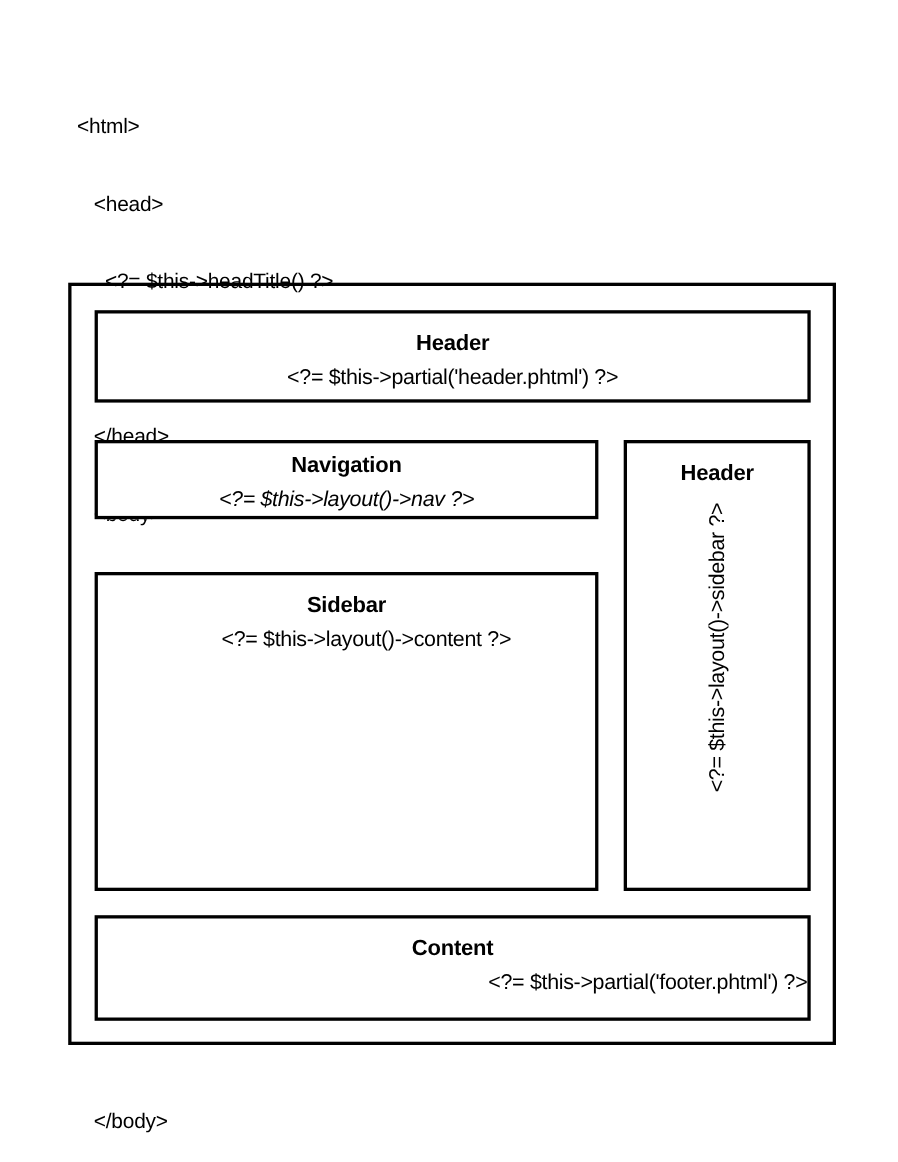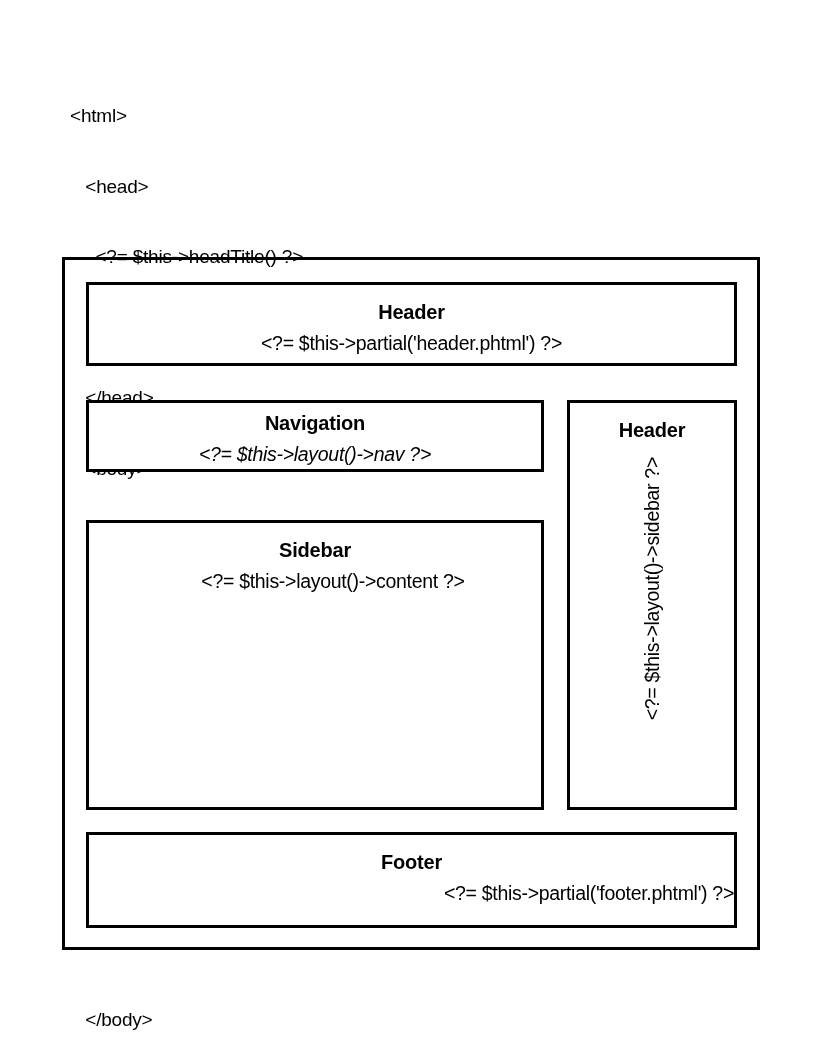--- a/index.html
+++ b/index.html
@@ -168,21 +168,21 @@
   </div>
 
   <div class="box" id="sidebar-box">
     <div class="box-title">Header</div>
     <div class="sidebar-rotated-wrap">
       <div class="sidebar-rotated">&lt;?= $this-&gt;layout()-&gt;sidebar ?&gt;</div>
     </div>
   </div>
 
   <div class="box" id="footer-box">
-    <div class="box-title">Footer</div>
+    <div class="box-title">Content</div>
     <div class="box-code">&lt;?= $this-&gt;partial('footer.phtml') ?&gt;</div>
   </div>
 
 </div>
 
 <div class="code-block-bottom">
   <div class="code-line">   &lt;/body&gt;</div>
   
 </div>
 

